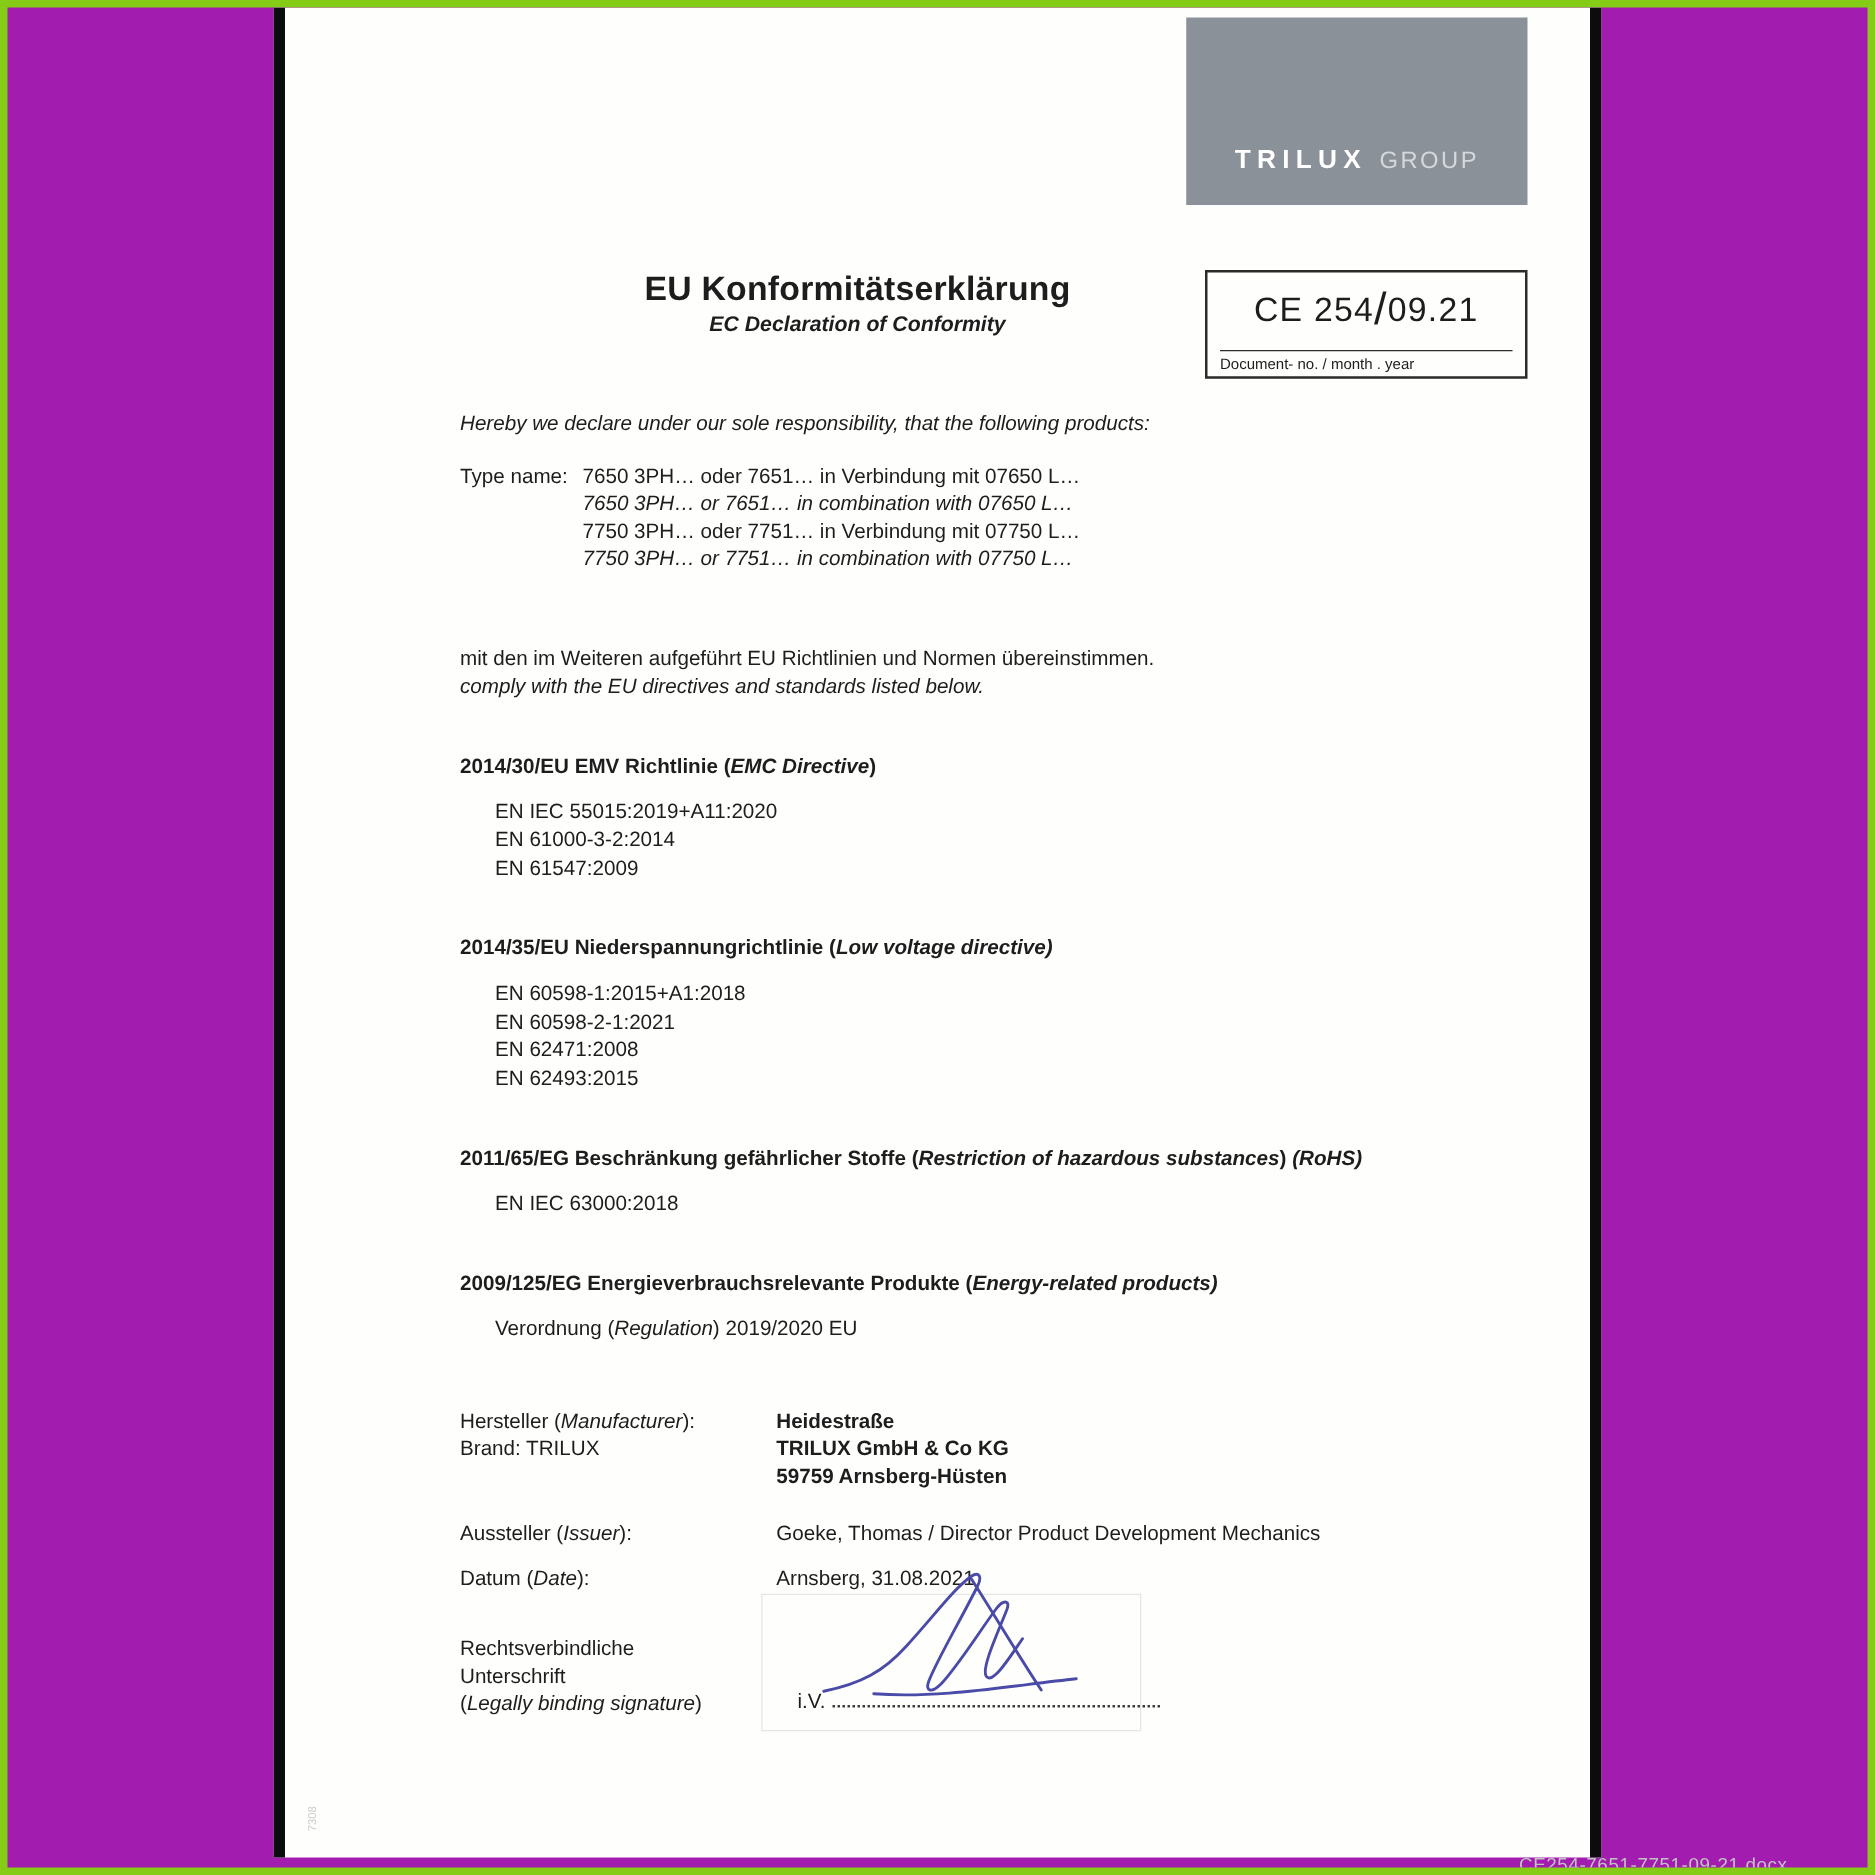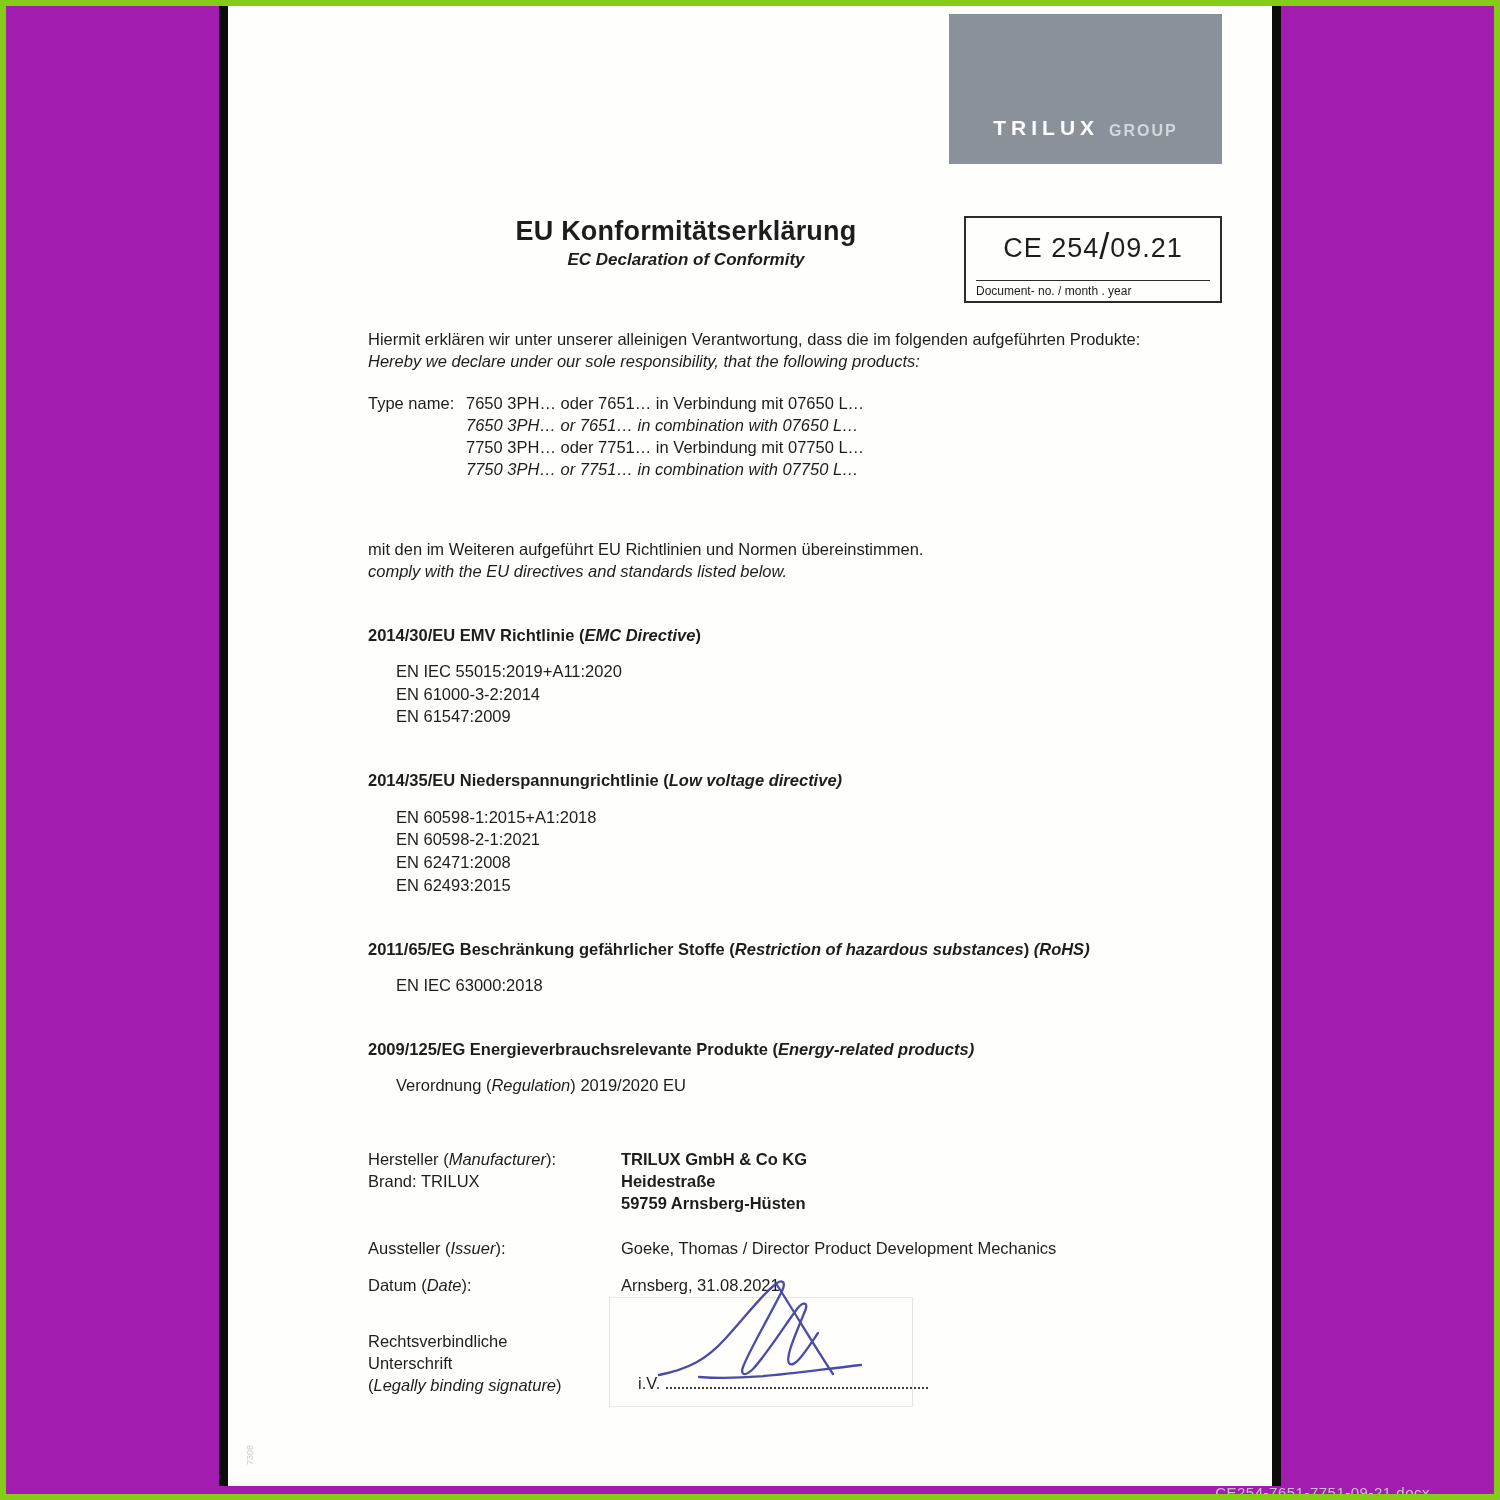--- a/index.html
+++ b/index.html
@@ -2,21 +2,21 @@
 <html><head>
 <meta charset="utf-8">
 <style>
   html,body{margin:0;padding:0}
   body{width:1500px;height:1500px;font-family:"Liberation Sans",sans-serif;background:#ffffff;color:#1d1d1d}
   .canvas{position:relative;width:1500px;height:1500px;background:#a21caf;border:6px solid #84cc16;box-sizing:border-box;overflow:hidden}
   .page{position:relative;box-sizing:border-box;width:1062px;height:1480px;margin:0 auto;border-left:9px solid #0c0c0c;border-right:9px solid #0c0c0c;background:#fefefd;padding:8px 50px 0 140px}
 
   .logo-box{margin-left:auto;width:273px;height:150px;display:flex;align-items:flex-end;justify-content:center;padding-bottom:24px;box-sizing:border-box;background:#8b9198}
   .logo-brand{color:#ffffff;font-weight:bold;font-size:21px;letter-spacing:5px}
-  .logo-suffix{color:#d4d8dc;font-size:16px;letter-spacing:2px;margin-left:10px;font-weight:bold}
+  .logo-suffix{color:#d4d8dc;font-size:19px;letter-spacing:2px;margin-left:10px;font-weight:normal}
 
   .title-row{display:flex;margin-top:52px;align-items:flex-start}
   .titles{flex:1;text-align:center;padding-left:40px}
   .title-de{font-size:27px;font-weight:bold;letter-spacing:.2px}
   .title-en{font-size:17px;font-weight:bold;font-style:italic;margin-top:3px}
   .ce-box{width:258px;border:2px solid #2b2b2b;box-sizing:border-box;padding:8px 10px 3px;text-align:center;flex:none}
   .ce-number{font-size:27px;letter-spacing:1px;white-space:nowrap}
   .ce-slash{font-size:36px;vertical-align:-2px;font-weight:400}
   .ce-caption{font-size:12px;text-align:left;border-top:1.5px solid #2b2b2b;margin-top:12px;padding-top:3px}
 
@@ -67,21 +67,20 @@
       </div>
       <div class="ce-box">
         <div class="ce-number">
           <span>CE 254</span><span class="ce-slash">/</span><span>09.21</span>
         </div>
         <div class="ce-caption">Document- no. / month . year</div>
       </div>
     </div>
 
     <div class="body-text intro">
-      <div>Hiermit erklären wir unter unserer alleinigen Verantwortung, dass die im folgenden aufgeführten Produkte:</div>
       <div class="it">Hereby we declare under our sole responsibility, that the following products:</div>
     </div>
 
     <div class="body-text type-row">
       <div class="type-label">Type name:</div>
       <div>
           <div><span>7650 3PH… oder 7651… in Verbindung mit 07650 L…</span></div>
           <div><span class="it">7650 3PH… or 7651… in combination with 07650 L…</span></div>
           <div><span>7750 3PH… oder 7751… in Verbindung mit 07750 L…</span></div>
           <div><span class="it">7750 3PH… or 7751… in combination with 07750 L…</span></div>
@@ -126,22 +125,22 @@
       </div>
 
     <div class="body-text details">
 
       <div class="detail-row">
         <div class="detail-label">
           <div><span>Hersteller (</span><span class="it">Manufacturer</span><span>):</span></div>
           <div>Brand: TRILUX</div>
         </div>
         <div class="detail-value bold">
+            <div>Heidestraße</div>
             <div>TRILUX GmbH &amp; Co KG</div>
-            <div>Heidestraße</div>
             <div>59759 Arnsberg-Hüsten</div>
           </div>
       </div>
 
       <div class="detail-row row-issuer">
         <div class="detail-label"><span>Aussteller (</span><span class="it">Issuer</span><span>):</span></div>
         <div class="detail-value">Goeke, Thomas / Director Product Development Mechanics</div>
       </div>
 
       <div class="detail-row row-date">

